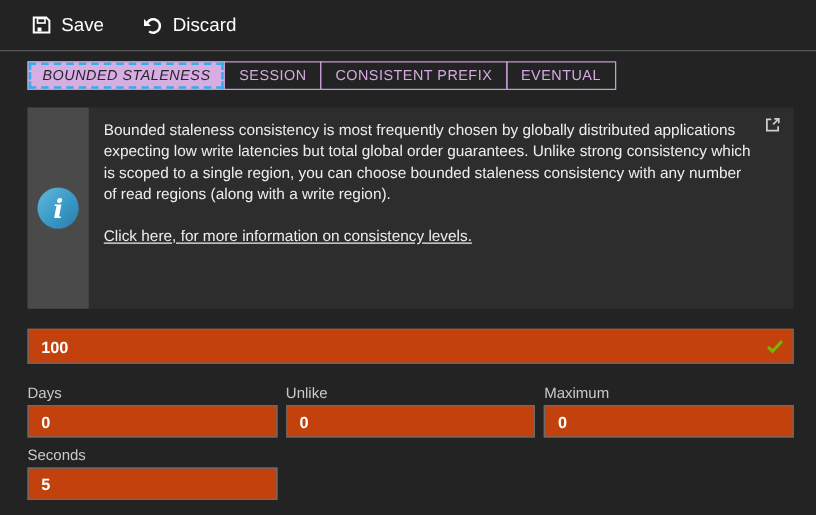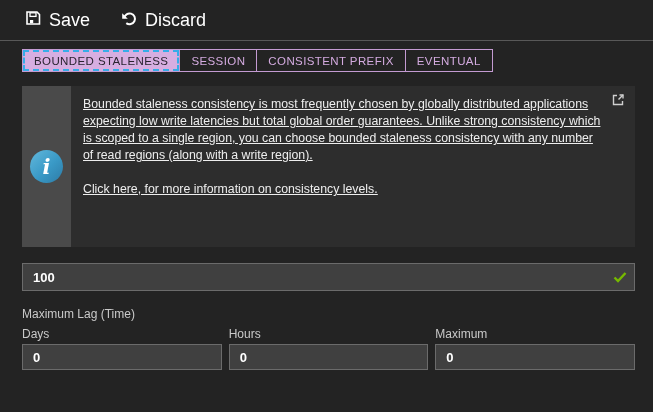--- a/index.html
+++ b/index.html
@@ -14,21 +14,21 @@
   
   .toolbar {
     height: 41px;
     display: flex; align-items: center;
     padding-left: 25px; gap: 30px;
     border-bottom: 1px solid #585858;
     background: #232323;
   }
   .toolbar-btn {
     display: inline-flex; gap: 8px;
-    color: #ffffff; font-size: 18px; cursor: pointer;
+    color: #ffffff; font-size: 15px; cursor: pointer;
     background: none; border: none; padding: 0;
     font-family: "Liberation Sans", sans-serif;
   }
   .toolbar-btn svg { display: block; }
 
   
   .tabs {
     display: flex;
     margin: 8px 0 0 22px;
   }
@@ -45,21 +45,21 @@
     cursor: pointer;
     white-space: nowrap;
     font-family: "Liberation Sans", sans-serif;
   }
   .tab:first-child { margin-left: 0; }
   .tab.selected {
     background: #d7aee1;
     color: #2a2430;
     outline: 2px dashed #36ace8;
     outline-offset: -3px;
-    position: relative; z-index: 1;
+    position: relative; z-index: 1; font-style: italic;
   }
 
   
   .info-box {
     position: relative;
     margin: 14px 0 0 22px;
     width: 613px; height: 161px;
     background: #2d2d2d;
     display: flex;
   }
@@ -76,37 +76,37 @@
     font-family: "DejaVu Serif", serif;
     font-size: 21px; font-weight: bold; font-style: italic;
     line-height: 1;
   }
   .info-content {
     padding: 10px 34px 10px 12px;
     color: #eeeeee;
     font-size: 12.3px;
     line-height: 17px;
   }
-  .info-content p { margin: 0 0 17px 0; text-decoration: underline; }
+  .info-content p { margin: 0 0 17px 0; }
   .info-content p:last-child { margin-bottom: 0; }
   .info-link { color: #eeeeee; text-decoration: underline; cursor: pointer; }
   .popout {
     position: absolute; top: 7px; right: 10px;
     width: 14px; height: 14px; cursor: pointer;
   }
 
   
   .section { margin: 16px 0 0 22px; width: 613px; }
   .field-label {
     color: #c9c9c9; font-size: 12px;
     margin-bottom: 5px;
   }
   .text-input {
     width: 100%; height: 28px;
-    background: #404040;
+    background: #c2410c;
     border: 1px solid #6b6b6b;
     color: #ffffff;
     font-size: 13px; font-weight: bold;
     padding: 0 28px 0 10px;
     font-family: "Liberation Sans", sans-serif;
     outline: none;
   }
   .input-wrap { position: relative; }
   .valid-check {
     position: absolute; right: 7px; top: 50%;
@@ -176,28 +176,31 @@
     <input class="text-input" type="text" value="100" style="">
     <span class="valid-check">
       <svg width="16" height="16" viewBox="0 0 16 16">
         <path d="M2.5 8.5 L6 12 L13.5 4" fill="none" stroke="#76b900" stroke-width="2.4"></path>
       </svg>
     </span>
   </div>
 </div>
 
 <div class="section">
-  <div class="field-label">Maximum Lag (Time)</div>
   <div class="time-grid">
     <div class="time-cell">
       <div class="field-label">Days</div>
       <input class="text-input" type="text" value="0" style="">
     </div>
     <div class="time-cell">
-      <div class="field-label">Hours</div>
+      <div class="field-label">Unlike</div>
       <input class="text-input" type="text" value="0" style="">
     </div>
     <div class="time-cell">
       <div class="field-label">Maximum</div>
       <input class="text-input" type="text" value="0" style="">
     </div>
+    <div class="time-cell">
+      <div class="field-label">Seconds</div>
+      <input class="text-input" type="text" value="5" style="">
+    </div>
   </div>
 </div>
 
 </body></html>

